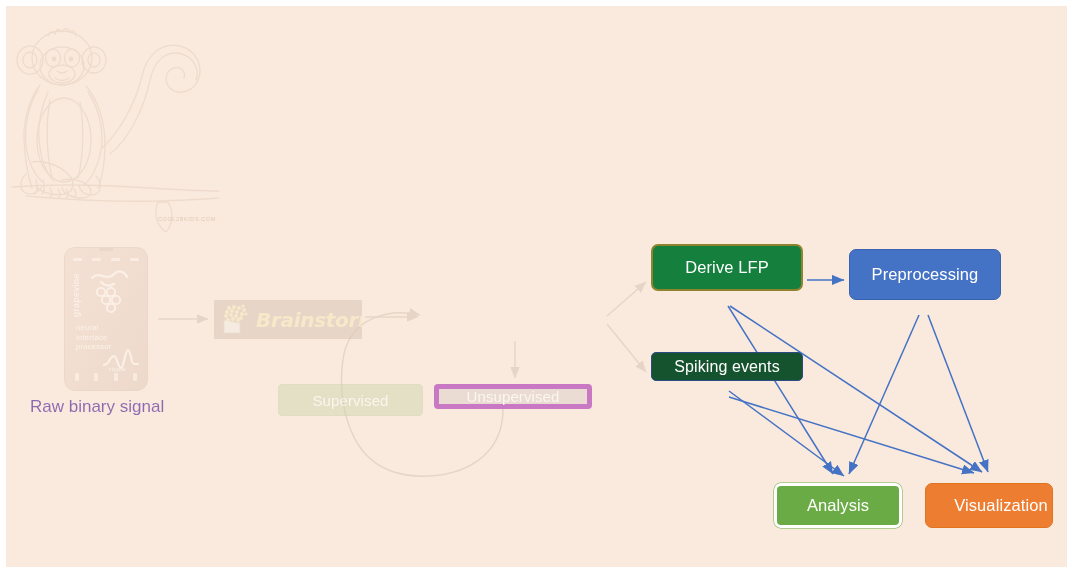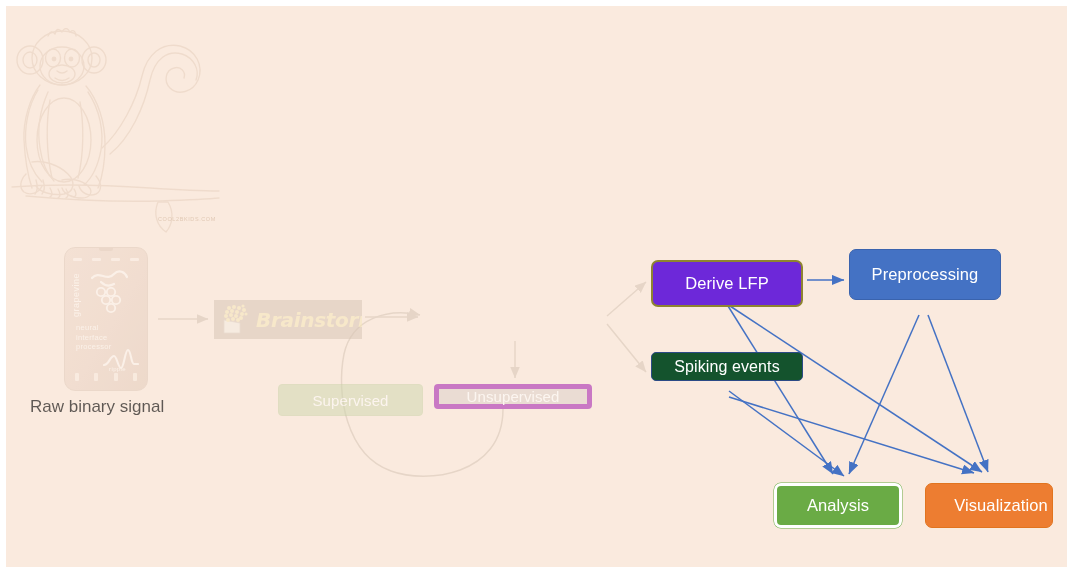--- a/index.html
+++ b/index.html
@@ -141,21 +141,21 @@
     border-radius: 1px;
     background: #fdf3ea;
     opacity: 0.7;
   }
 
   .raw-caption {
     position: absolute;
     left: 24px;
     top: 391px;
     font-size: 17px;
-    color: #000000;
+    color: #4c1d95;
     opacity: 0.62;
     white-space: nowrap;
   }
 
   
   .node {
     position: absolute;
     box-sizing: border-box;
     display: flex;
     align-items: center;
@@ -206,22 +206,22 @@
     background: #cdd7ae; opacity: 0.5; border: 1px solid #c7d2a6;
     font-size: 15px; border-radius: 4px;
   }
   .n-unsupervised {
     left: 428px; top: 378px; width: 158px; height: 25px;
     background: #ddd2cb; opacity: 0.55; border: 5px solid #a21caf;
     font-size: 15px; border-radius: 4px;
   }
 
   .n-derive-lfp {
-    left: 645px; top: 254px; width: 152px; height: 47px;
-    background: #6d28d9; border: 2px solid #8e8430;
+    left: 645px; top: 238px; width: 152px; height: 47px;
+    background: #15803d; border: 2px solid #8e8430;
   }
   .n-preprocessing {
     left: 843px; top: 243px; width: 152px; height: 51px;
     background: #4472c4; border: 1.5px solid #3a63ad;
   }
   .n-spiking-events {
     left: 645px; top: 346px; width: 152px; height: 29px;
     background: #14532d; border: 1.5px solid #2b4a86; border-radius: 5px;
     font-size: 16px;
   }

